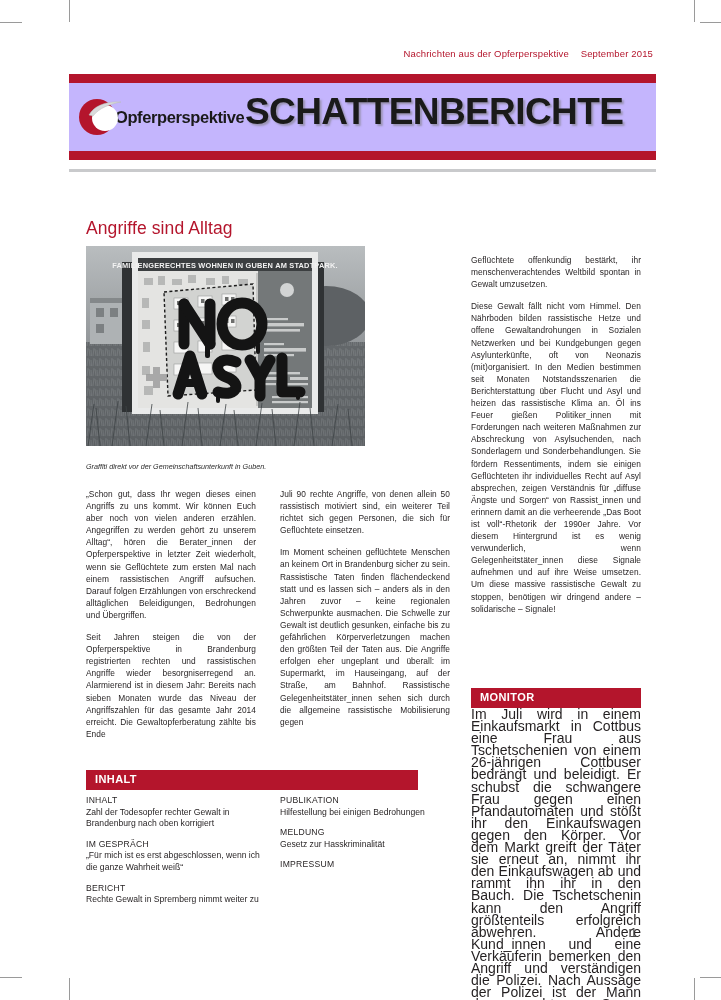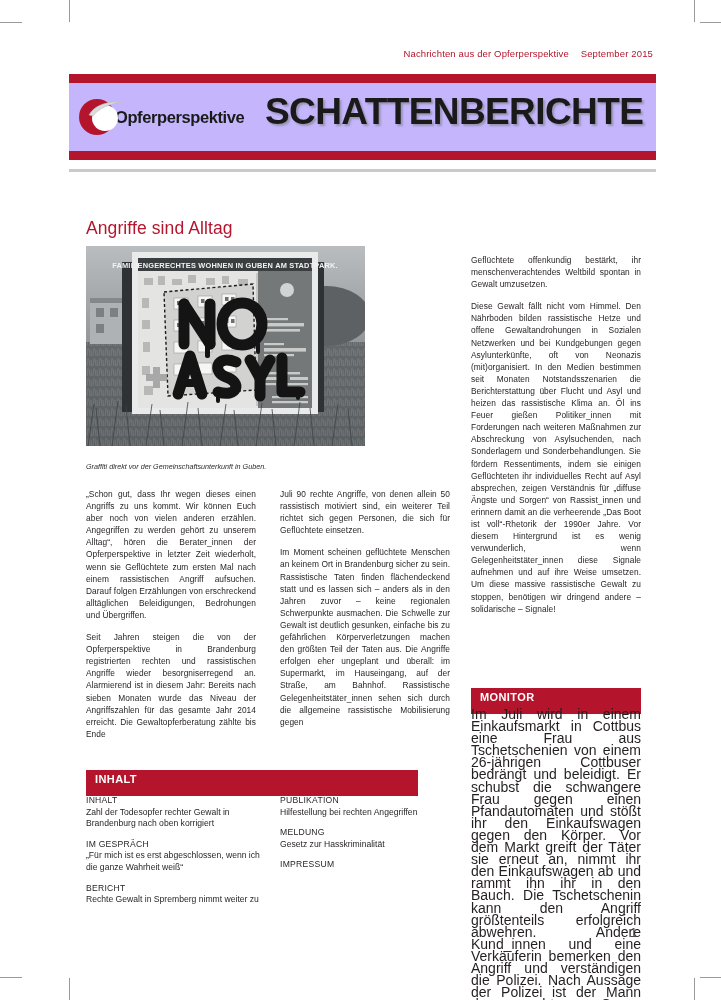--- a/index.html
+++ b/index.html
@@ -74,21 +74,21 @@
   }
   .logo-mark .swoosh {
     position: absolute; left: 9px; top: 2px; width: 34px; height: 16px;
   }
   .logo-text {
     font-size: 16.5px; font-weight: bold; letter-spacing: -0.4px;
     color: #1a1a1a;
     margin-left: -2px;
   }
   .masthead-title {
-    position: absolute; left: 196px; top: 8px;
+    position: absolute; left: 176px; top: 8px;
     font-size: 37px; font-weight: bold;
     letter-spacing: -0.6px;
     color: #1a1a1a;
     text-shadow: 2px 2px 2px rgba(120,120,120,0.55);
     font-family: "Liberation Sans", sans-serif;
   }
 
   
   .headline {
     position: absolute; left: 86px; top: 218px;
@@ -125,21 +125,21 @@
   .col-3 { left: 471px; top: 254px; width: 170px; }
 
   
   .bar {
     position: absolute;
     background: #b4152c;
     color: #ffffff;
     font-size: 11px;
     font-weight: bold;
     letter-spacing: 0.4px;
-    padding: 3px 0 11px 9px;
+    padding: 3px 0 5px 9px;
   }
   .bar-inhalt  { left: 86px;  top: 770px; width: 332px; }
   .bar-monitor { left: 471px; top: 688px; width: 170px; }
 
   
   .toc {
     position: absolute; top: 795px;
     font-size: 8.6px; line-height: 11.6px; color: #231f20;
   }
   .toc-left  { left: 86px;  width: 178px; }
@@ -382,21 +382,21 @@
   </div>
   <div class="toc-block">
     <div class="toc-head">BERICHT</div>
     <div class="toc-body">Rechte Gewalt in Spremberg nimmt weiter zu</div>
   </div>
 </div>
 
 <div class="toc toc-right">
   <div class="toc-block">
     <div class="toc-head">PUBLIKATION</div>
-    <div class="toc-body">Hilfestellung bei rechten Angegriffen</div>
+    <div class="toc-body">Hilfestellung bei einigen Bedrohungen</div>
   </div>
   <div class="toc-block">
     <div class="toc-head">MELDUNG</div>
     <div class="toc-body">Gesetz zur Hasskriminalität</div>
   </div>
   <div class="toc-block">
     <div class="toc-head">IMPRESSUM</div>
     <div class="toc-body"></div>
   </div>
 </div>

